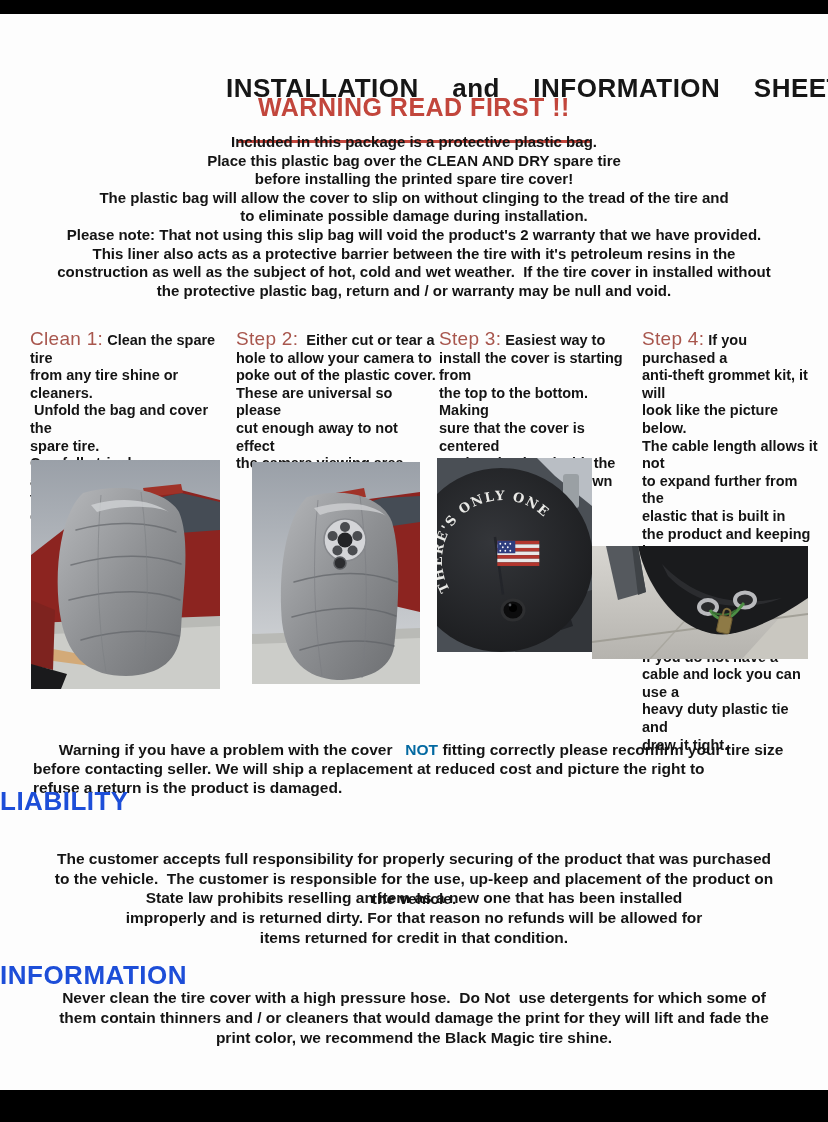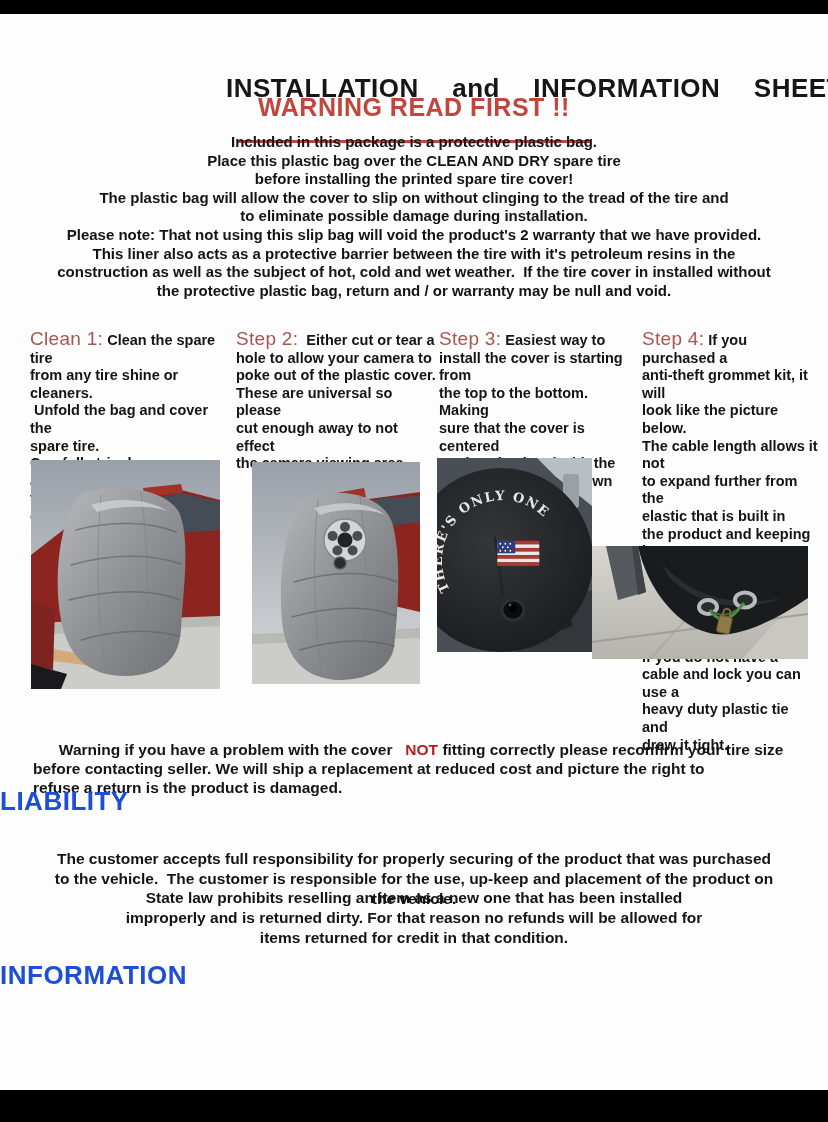--- a/index.html
+++ b/index.html
@@ -31,21 +31,21 @@
   .step-text{font-weight:bold;white-space:pre-wrap;}
 
   .photo{position:absolute;line-height:0;}
   .photo svg{display:block;}
   .p1{left:31px;top:130px;}
   .p2{left:252px;top:132px;}
   .p3{left:437px;top:128px;}
   .p4{left:592px;top:216px;}
 
   .fitwarn{position:absolute;top:707px;left:33px;width:766px;font-size:15.5px;line-height:19px;text-align:left;}
-  .red{color:#b91c1c;font-weight:bold;}
+  .red{color:#0369a1;font-weight:bold;}
 
   .red-head{position:absolute;left:0;width:828px;margin:0;text-align:left;
             font-size:26px;font-weight:bold;color:#1d4ed8;letter-spacing:.5px;}
   .h-liab{top:772px;}
   .h-maint{top:946px;}
   .cpara{position:absolute;left:14px;width:800px;text-align:center;font-size:15.5px;line-height:20px;}
   .p-liab1{top:800px;margin-top:35px;}
   .p-liab2{top:874px;}
   .p-maint{top:974px;}
 </style>
@@ -268,17 +268,20 @@
 
     <h2 class="red-head h-liab">LIABILITY</h2>
     <div class="cpara b p-liab1">The customer accepts full responsibility for properly securing of the product that was purchased
 to the vehicle.  The customer is responsible for the use, up-keep and placement of the product on
 the vehicle.</div>
     <div class="cpara b p-liab2">State law prohibits reselling an item as a new one that has been installed
 improperly and is returned dirty. For that reason no refunds will be allowed for
 items returned for credit in that condition.</div>
 
     <h2 class="red-head h-maint">INFORMATION</h2>
+    <div class="cpara b p-maint">Never clean the tire cover with a high pressure hose.  Do Not  use detergents for which some of
+them contain thinners and / or cleaners that would damage the print for they will lift and fade the
+print color, we recommend the Black Magic tire shine.</div>
 
   </div>
 
   <div class="bar bottom"></div>
 </div>
 
 </body></html>

